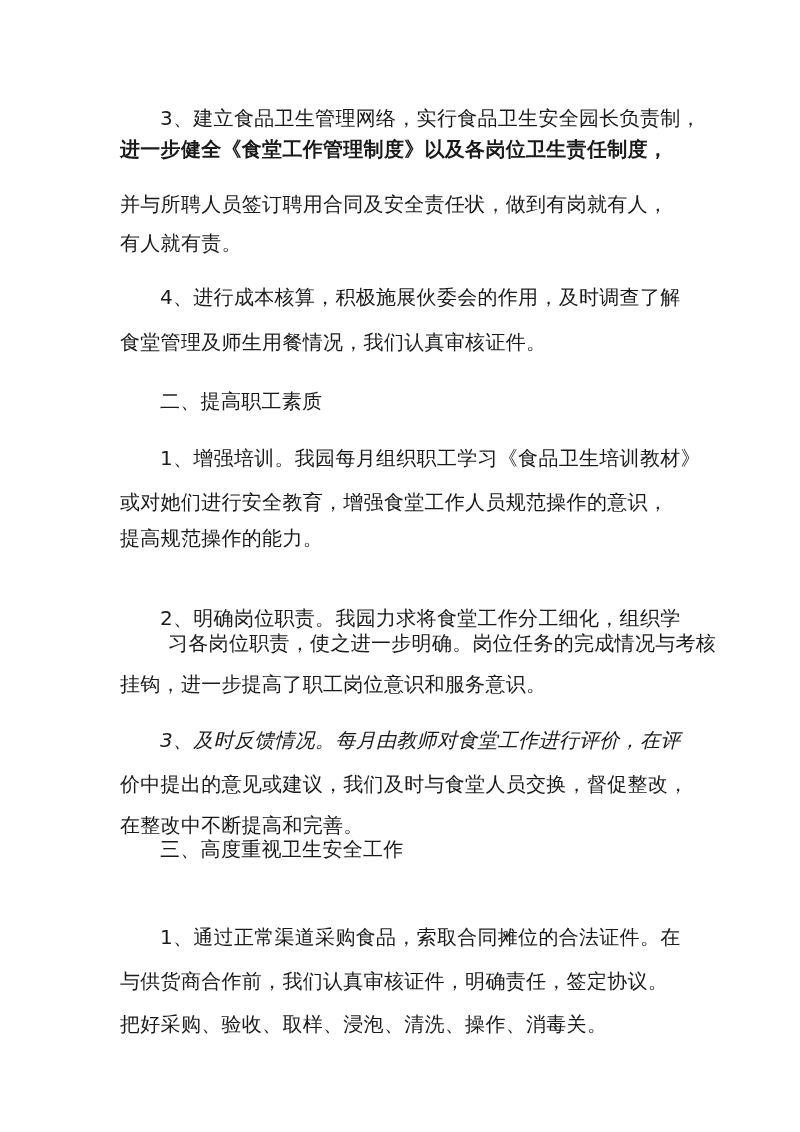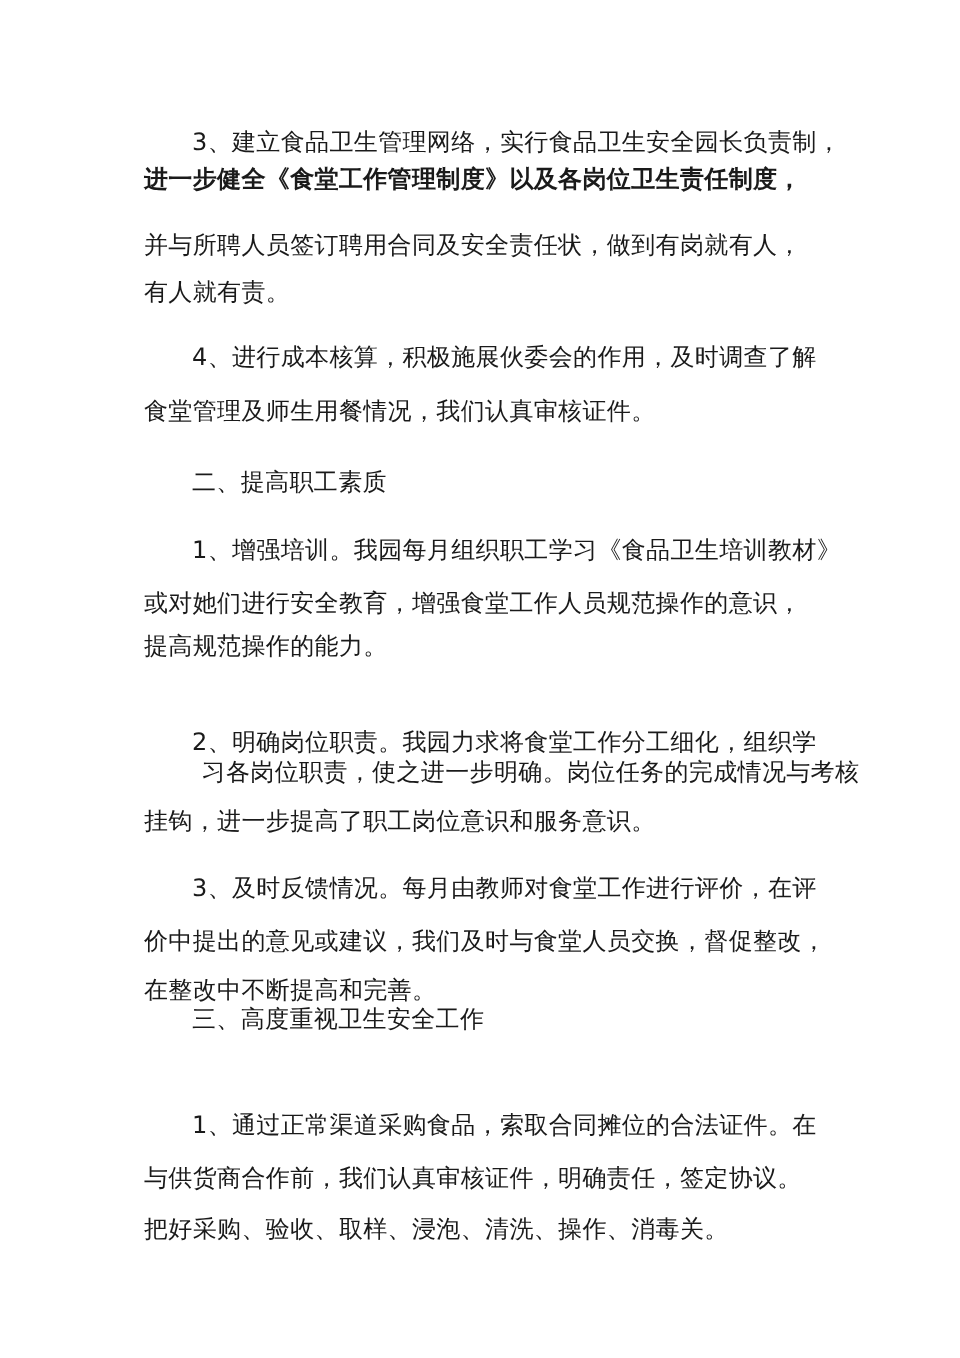--- a/index.html
+++ b/index.html
@@ -56,21 +56,21 @@
     <div class="line" style="top:526px;">提高规范操作的能力。</div>
   </div>
 
   <div>
     <div class="line indent" style="top:606px;">2、明确岗位职责。我园力求将食堂工作分工细化，组织学</div>
     <div class="line" style="top:631px;margin-left:48px;">习各岗位职责，使之进一步明确。岗位任务的完成情况与考核</div>
     <div class="line" style="top:672px;">挂钩，进一步提高了职工岗位意识和服务意识。</div>
   </div>
 
   <div>
-    <div class="line indent" style="top:728px;">3、及时反馈情况。每月由教师对食堂工作进行评价，在评</div>
+    <div class="line indent" style="top:728px;font-style:italic;">3、及时反馈情况。每月由教师对食堂工作进行评价，在评</div>
     <div class="line" style="top:772px;">价中提出的意见或建议，我们及时与食堂人员交换，督促整改，</div>
     <div class="line" style="top:813px;">在整改中不断提高和完善。</div>
   </div>
 
   <div class="line indent" style="top:837px;">三、高度重视卫生安全工作</div>
 
   <div>
     <div class="line indent" style="top:925px;">1、通过正常渠道采购食品，索取合同摊位的合法证件。在</div>
     <div class="line" style="top:969px;">与供货商合作前，我们认真审核证件，明确责任，签定协议。</div>
     <div class="line" style="top:1012px;">把好采购、验收、取样、浸泡、清洗、操作、消毒关。</div>

